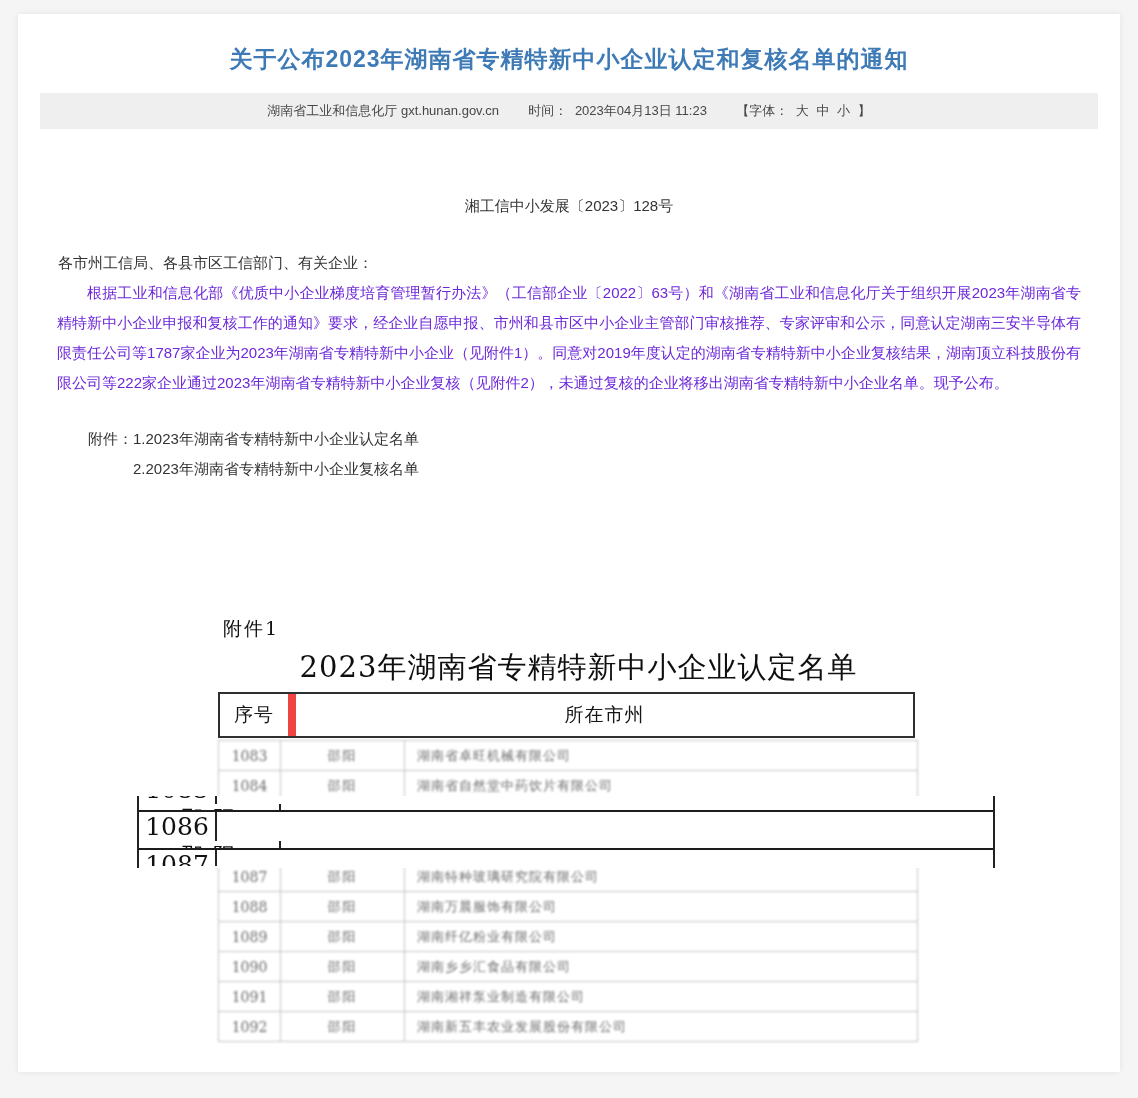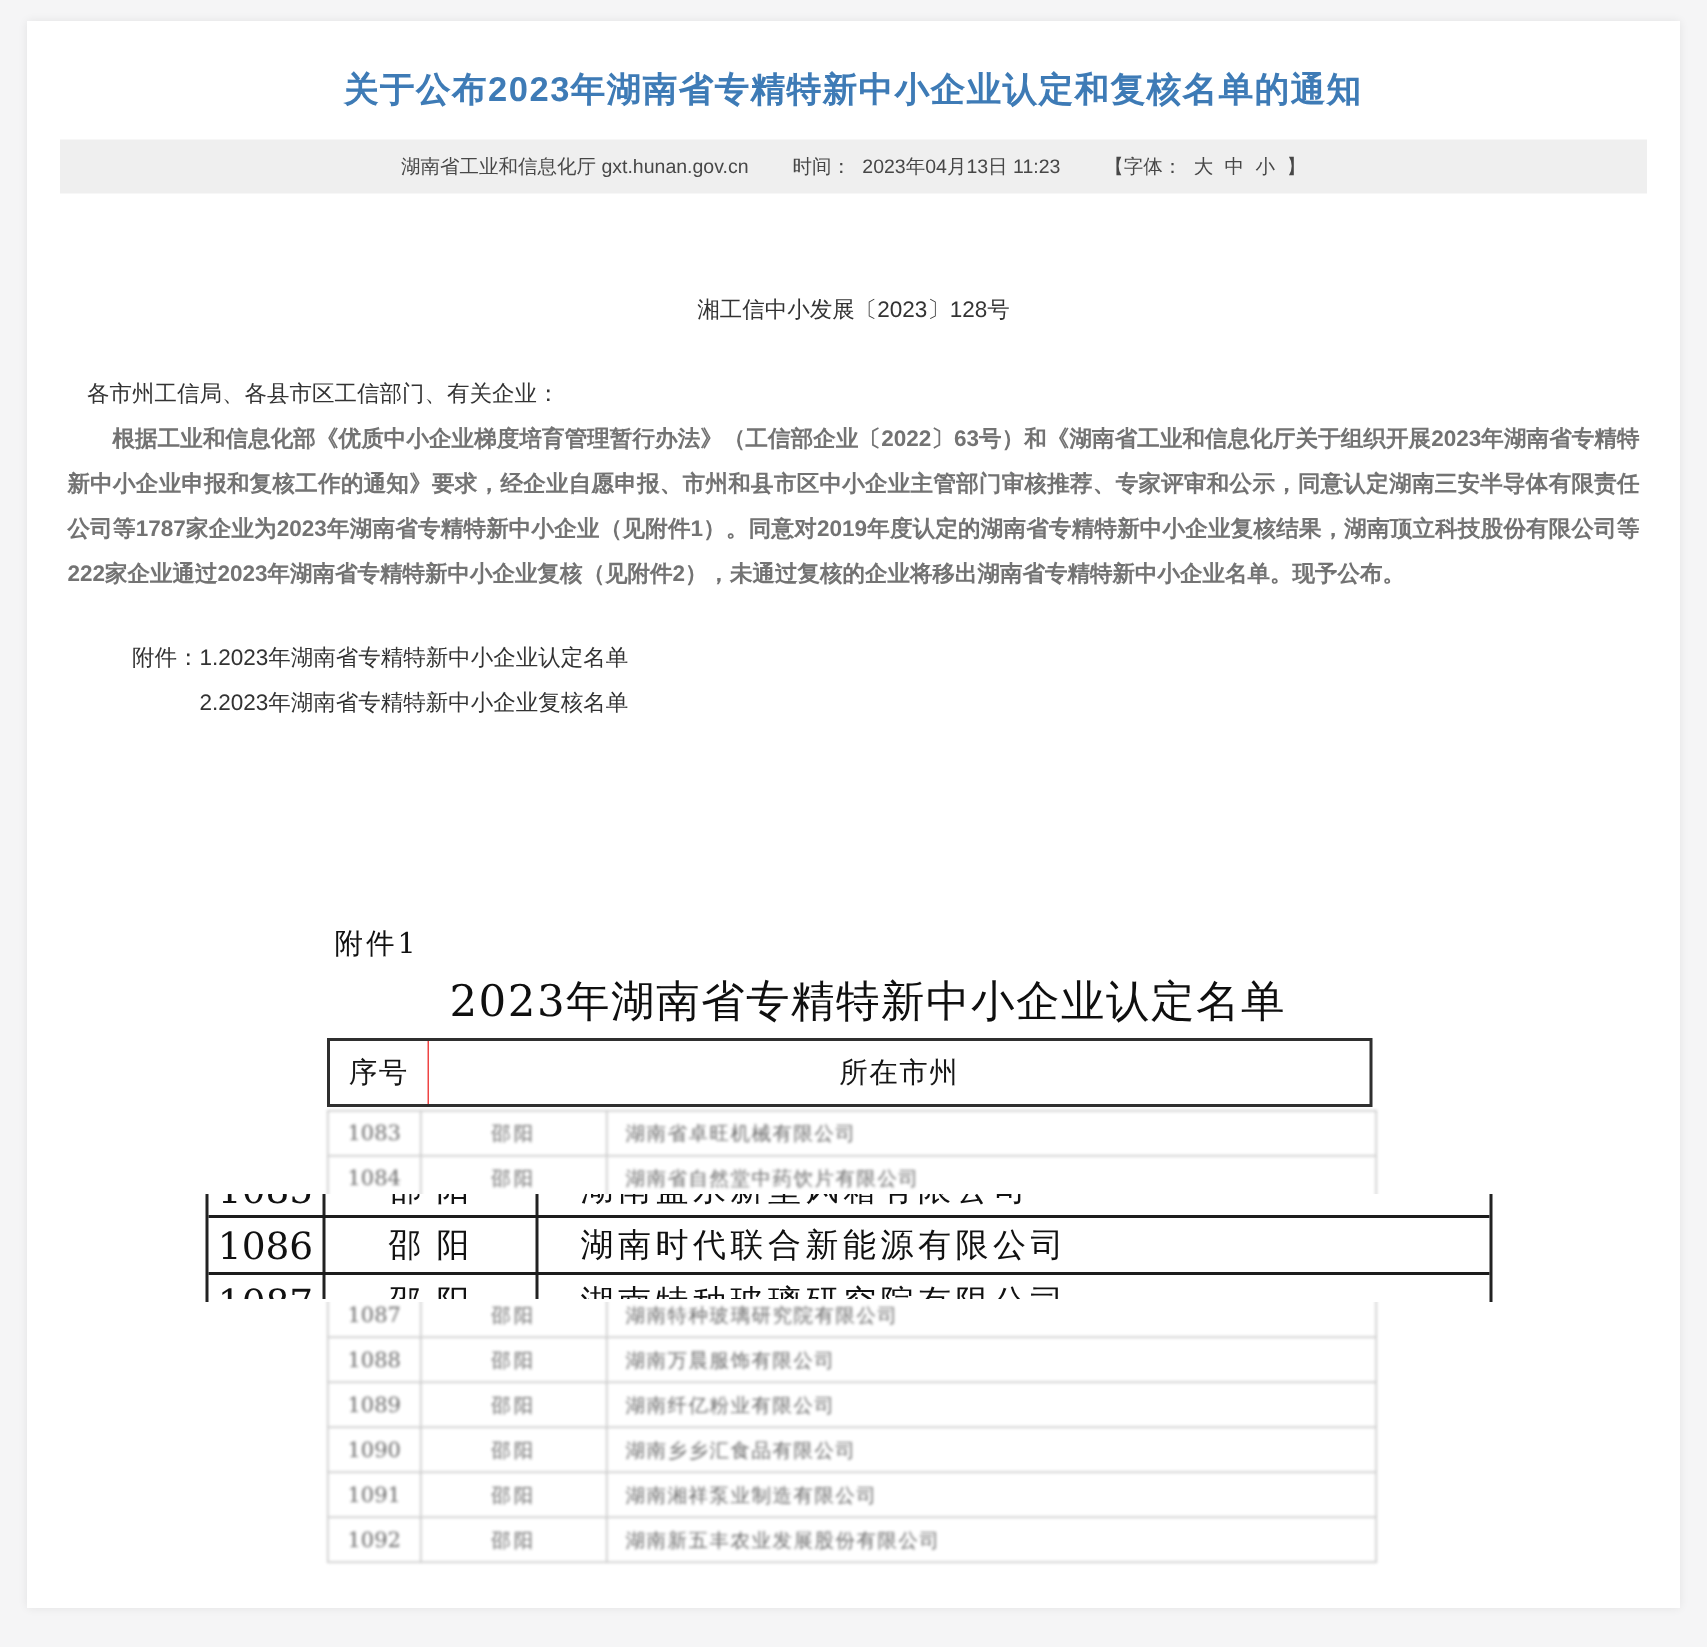--- a/index.html
+++ b/index.html
@@ -30,43 +30,43 @@
     margin:18px 22px 0 22px;height:36px;line-height:36px;
     background:var(--meta-bar-bg);text-align:center;
     font-size:13px;color:#474747;
   }
   .meta-bar span{margin:0 2px;}
   .meta-sep{display:inline-block;width:14px;}
   .font-switch{cursor:pointer;margin:0 4px;}
   .doc-number{margin-top:68px;text-align:center;font-size:15px;color:#333;}
   .salutation{margin:32px 40px 0 40px;font-size:15px;line-height:30px;}
   .body-par{
-    margin:0 27px;font-size:15px;line-height:30px;
-    text-indent:2em;text-align:justify;color:#737373;font-weight:bold;
+    margin:0 39px;font-size:15px;line-height:30px;
+    text-indent:2em;text-align:justify;color:#6d28d9;
   }
   .attachments{margin:26px 40px 0 70px;font-size:15px;line-height:30px;display:flex;}
   .attach-label{white-space:nowrap;}
   .attach-lines div{white-space:nowrap;}
 
   
   .scan{font-family:"DejaVu Serif","Liberation Serif",serif;color:var(--scan-ink);}
   .fj1-label{position:absolute;left:205px;top:602px;font-size:19px;letter-spacing:2px;color:#111;}
   .scan-title{
     position:absolute;left:162px;top:634px;width:797px;text-align:center;
     font-size:29px;letter-spacing:1px;color:#0f0f0f;
   }
   .scan-header{
     position:absolute;left:200px;top:678px;width:697px;height:46px;
     display:flex;border:2px solid #2f2f2f;background:#fff;
   }
   .scan-header .hc{
     display:flex;align-items:center;justify-content:center;
     font-size:19px;letter-spacing:1px;color:#161616;
   }
-  .scan-header .hc1{width:66px;border-right:1px solid #ef4444;}
+  .scan-header .hc1{width:76px;border-right:8px solid #ef4444;}
   .scan-header .hc2{width:123px;border-right:2px solid #2f2f2f;}
   .scan-header .hc3{flex:1;}
 
   .blur-group{
     position:absolute;left:200px;width:700px;
     border-left:1px solid var(--blur-line);border-right:1px solid var(--blur-line);
     border-top:1px solid var(--blur-line);
     filter:blur(1.1px);opacity:.92;
   }
   .bg1{top:726px;}
@@ -77,21 +77,21 @@
   .blur-row .c2{width:124px;border-right:1px solid var(--blur-line);
     display:flex;align-items:center;justify-content:center;font-size:13px;letter-spacing:2px;}
   .blur-row .c3{flex:1;display:flex;align-items:center;padding-left:12px;font-size:13px;letter-spacing:1px;}
 
   
   .magnifier{
     position:absolute;left:119px;top:782px;width:858px;height:72px;
     background:#fff;z-index:5;
     border-left:2px solid #222;border-right:2px solid #222;
   }
-  .mag-row{display:flex;width:100%;height:36px;}
+  .mag-row{display:flex;width:100%;height:36px;flex-direction:column;}
   .mag-row .m1{width:78px;display:flex;align-items:center;justify-content:center;
     border-right:2px solid #222;font-size:25px;color:#111;}
   .mag-row .m2{width:142px;display:flex;align-items:center;justify-content:center;
     border-right:2px solid #222;font-size:22px;letter-spacing:10px;color:#111;padding-left:8px;}
   .mag-row .m3{flex:1;display:flex;align-items:center;padding-left:28px;
     font-size:22px;letter-spacing:3px;color:#111;border-radius:10px;}
   .stripe-a{height:14px;overflow:hidden;}
   .stripe-a .mag-row{margin-top:-21px;}
   .stripe-b{height:40px;border-top:2px solid #1c1c1c;border-bottom:2px solid #1c1c1c;overflow:hidden;}
   .stripe-b .mag-row{height:36px;}

